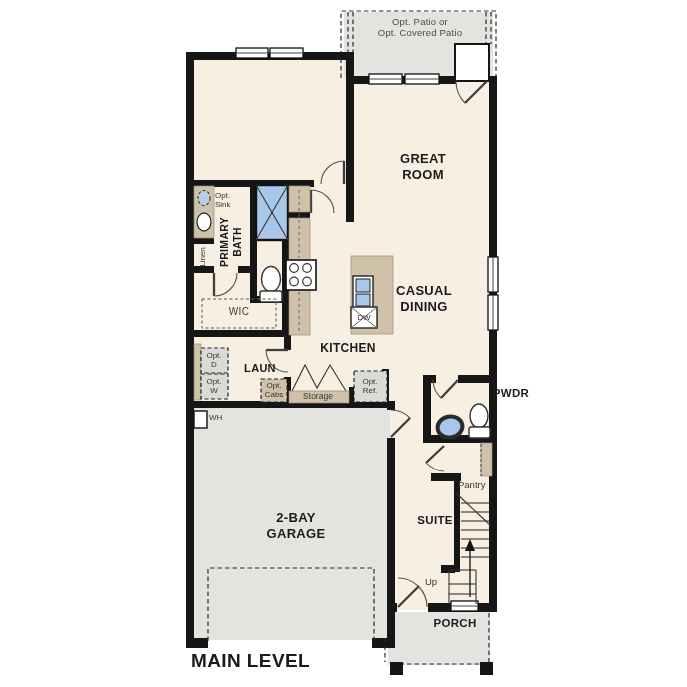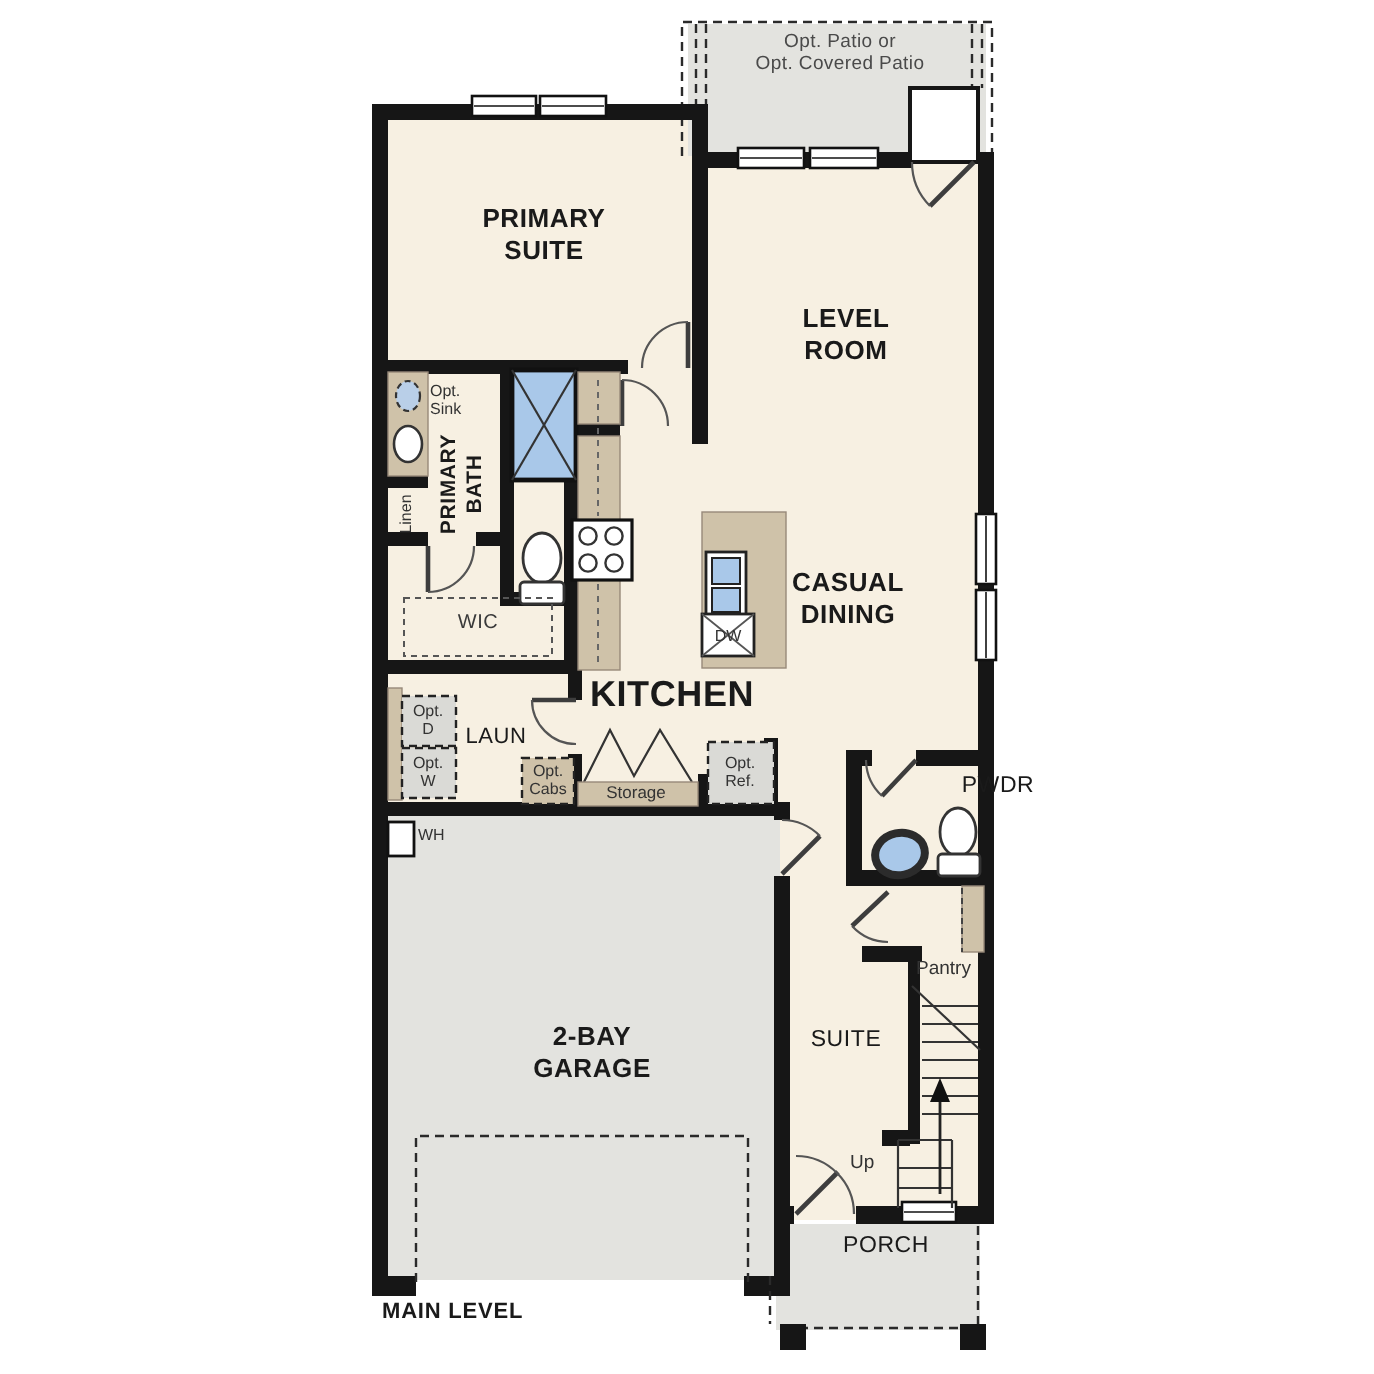--- a/index.html
+++ b/index.html
@@ -15,27 +15,27 @@
   .optcab{fill:var(--cabinet);stroke:#222;stroke-width:1.2;stroke-dasharray:4 2.5;}
   .dash{stroke:#2a2a2a;stroke-width:1.2;stroke-dasharray:4.5 3;fill:none;}
   .win{fill:#fff;stroke:#111;stroke-width:1.3;}
   .winline{stroke:#111;stroke-width:.8;}
   .arc{stroke:#555;stroke-width:1.1;fill:none;}
   .leaf{stroke:#3d3d3d;stroke-width:2.3;}
   .thin{stroke:#333;stroke-width:1.1;fill:none;}
   .lbl{position:absolute;white-space:pre-line;text-align:center;
        transform:translate(-50%,-50%);color:#1a1a1a;line-height:1.2;letter-spacing:.3px;}
   .room{font-weight:bold;font-size:13px;}
-  .room-sm{font-weight:normal;font-size:11.5px;}
+  .room-sm{font-weight:bold;font-size:11.5px;margin-left:12px;}
   .vert{transform:translate(-50%,-50%) rotate(-90deg);}
   .tl{transform:none;text-align:left;}
   .small{font-size:8px;color:#333;line-height:1.15;letter-spacing:0;}
   .med{font-size:9.5px;color:#333;letter-spacing:0;}
   .gray{font-size:9.5px;color:#4a4a4a;font-weight:normal;letter-spacing:.2px;}
-  .title{font-weight:bold;font-size:11px;letter-spacing:.4px;}
+  .title{font-weight:bold;font-size:19px;letter-spacing:.4px;}
 </style>
 </head>
 <body>
 
 <div class="canvas">
 
 <svg width="687" height="687" viewBox="0 0 687 687">
 
   <g>
     <rect class="floor" x="190" y="55" width="160" height="353"></rect>
@@ -254,27 +254,25 @@
     <line class="dash" x1="489" y1="613" x2="489" y2="663"></line>
     <line class="dash" x1="392" y1="664" x2="488" y2="664"></line>
     <line class="dash" x1="385" y1="638" x2="385" y2="662"></line>
     <rect class="wall" x="390" y="662" width="13" height="13"></rect>
     <rect class="wall" x="480" y="662" width="13" height="13"></rect>
   </g>
 </svg>
 
 <div class="lbl gray" style="left:420px;top:27px">Opt. Patio or
 Opt. Covered Patio</div>
-<div class="lbl room" style="left:272px;top:117px">PRIMARY
-SUITE</div>
-<div class="lbl room" style="left:423px;top:167px">LEVEL
+<div class="lbl room" style="left:423px;top:167px">GREAT
 ROOM</div>
 <div class="lbl room" style="left:424px;top:299px">CASUAL
 DINING</div>
-<div class="lbl room" style="left:336px;top:348px;font-size:18px">KITCHEN</div>
+<div class="lbl room" style="left:348px;top:348px;font-size:12px">KITCHEN</div>
 <div class="lbl vert" style="left:231px;top:242px;font-weight:bold;font-size:10.5px">PRIMARY
 BATH</div>
 <div class="lbl vert small" style="left:203px;top:257px">Linen</div>
 <div class="lbl small tl" style="left:215px;top:191px">Opt.
 Sink</div>
 <div class="lbl" style="left:239px;top:312px;font-size:10px;color:#3a3a3a">WIC</div>
 <div class="lbl room-sm" style="left:248px;top:369px;font-size:11px">LAUN</div>
 <div class="lbl small" style="left:214px;top:360px">Opt.
 D</div>
 <div class="lbl small" style="left:214px;top:386px">Opt.

